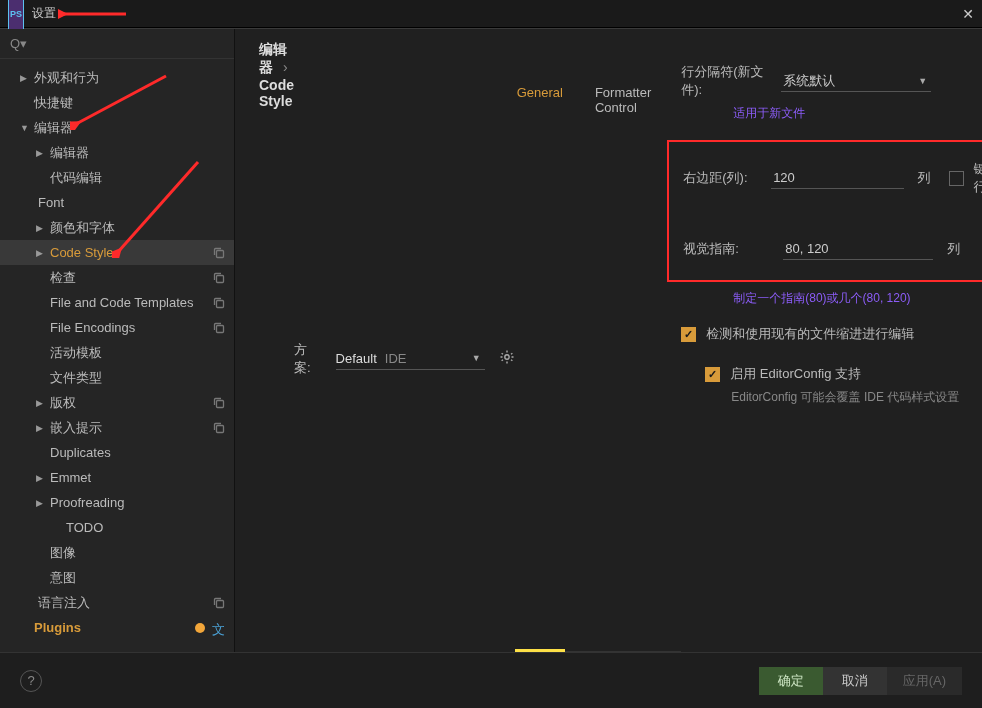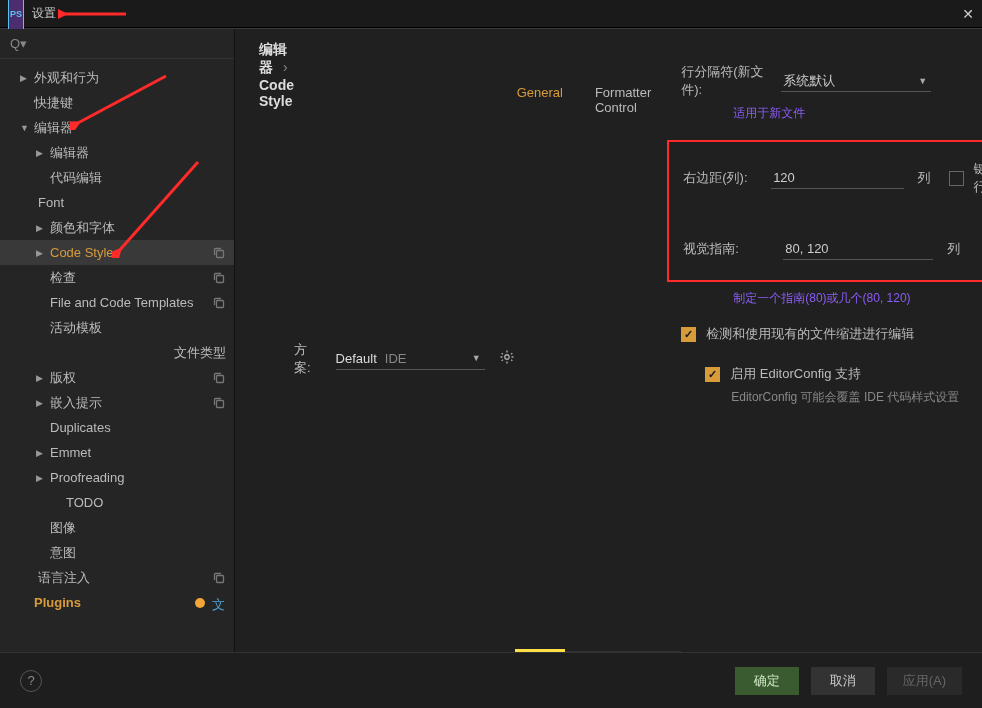--- a/index.html
+++ b/index.html
@@ -95,21 +95,21 @@
 .sub-hint { color: #888; font-size: 12px; margin-left: 50px; margin-top: 6px; }
 .footer {
   height: 56px; background: #1e1e1e; border-top: 1px solid #333;
   display: flex; align-items: center; padding: 0 20px;
 }
 .help-ic {
   width: 22px; height: 22px; border: 1px solid #555; border-radius: 50%;
   display: flex; align-items: center; justify-content: center;
   color: #888; font-size: 13px; cursor: pointer;
 }
-.footer-btns { margin-left: auto; display: flex; gap: 12px; }
+.footer-btns { margin-left: auto; display: flex; }
 .btn {
   min-width: 64px; height: 28px; padding: 0 16px;
   display: flex; align-items: center; justify-content: center;
   font-size: 13px; cursor: pointer;
 }
 .btn.primary { background: #3a5a30; color: #d0e8c6; }
 .btn.secondary { background: #333; color: #ccc; }
 .btn.disabled { background: #2a2a2a; color: #666; }
 </style>
 </head>
@@ -205,23 +205,31 @@
         <div class="tree-item" style="padding-left: 36px;">
           <span class="caret spacer">▶</span>
           <span class="label">File and Code Templates</span>
           <span class="copy-ic"><svg width="14" height="14" viewBox="0 0 14 14" fill="none" stroke="currentColor" stroke-width="1.3">
               <rect x="4.5" y="4.5" width="7" height="7" rx="1"></rect>
               <path d="M2.5 9V3.5a1 1 0 011-1H9"></path>
             </svg></span>
         </div>
         <div class="tree-item" style="padding-left: 36px;">
           <span class="caret spacer">▶</span>
+          <span class="label">File Encodings</span>
+          <span class="copy-ic"><svg width="14" height="14" viewBox="0 0 14 14" fill="none" stroke="currentColor" stroke-width="1.3">
+              <rect x="4.5" y="4.5" width="7" height="7" rx="1"></rect>
+              <path d="M2.5 9V3.5a1 1 0 011-1H9"></path>
+            </svg></span>
+        </div>
+        <div class="tree-item" style="padding-left: 36px;">
+          <span class="caret spacer">▶</span>
           <span class="label">活动模板</span>
         </div>
-        <div class="tree-item" style="padding-left: 58px; text-align: right;">
+        <div class="tree-item" style="padding-left: 36px;">
           <span class="caret spacer">▶</span>
           <span class="label">文件类型</span>
         </div>
         <div class="tree-item" style="padding-left: 36px;">
           <span class="caret">▶</span>
           <span class="label">版权</span>
           <span class="copy-ic"><svg width="14" height="14" viewBox="0 0 14 14" fill="none" stroke="currentColor" stroke-width="1.3">
               <rect x="4.5" y="4.5" width="7" height="7" rx="1"></rect>
               <path d="M2.5 9V3.5a1 1 0 011-1H9"></path>
             </svg></span>

